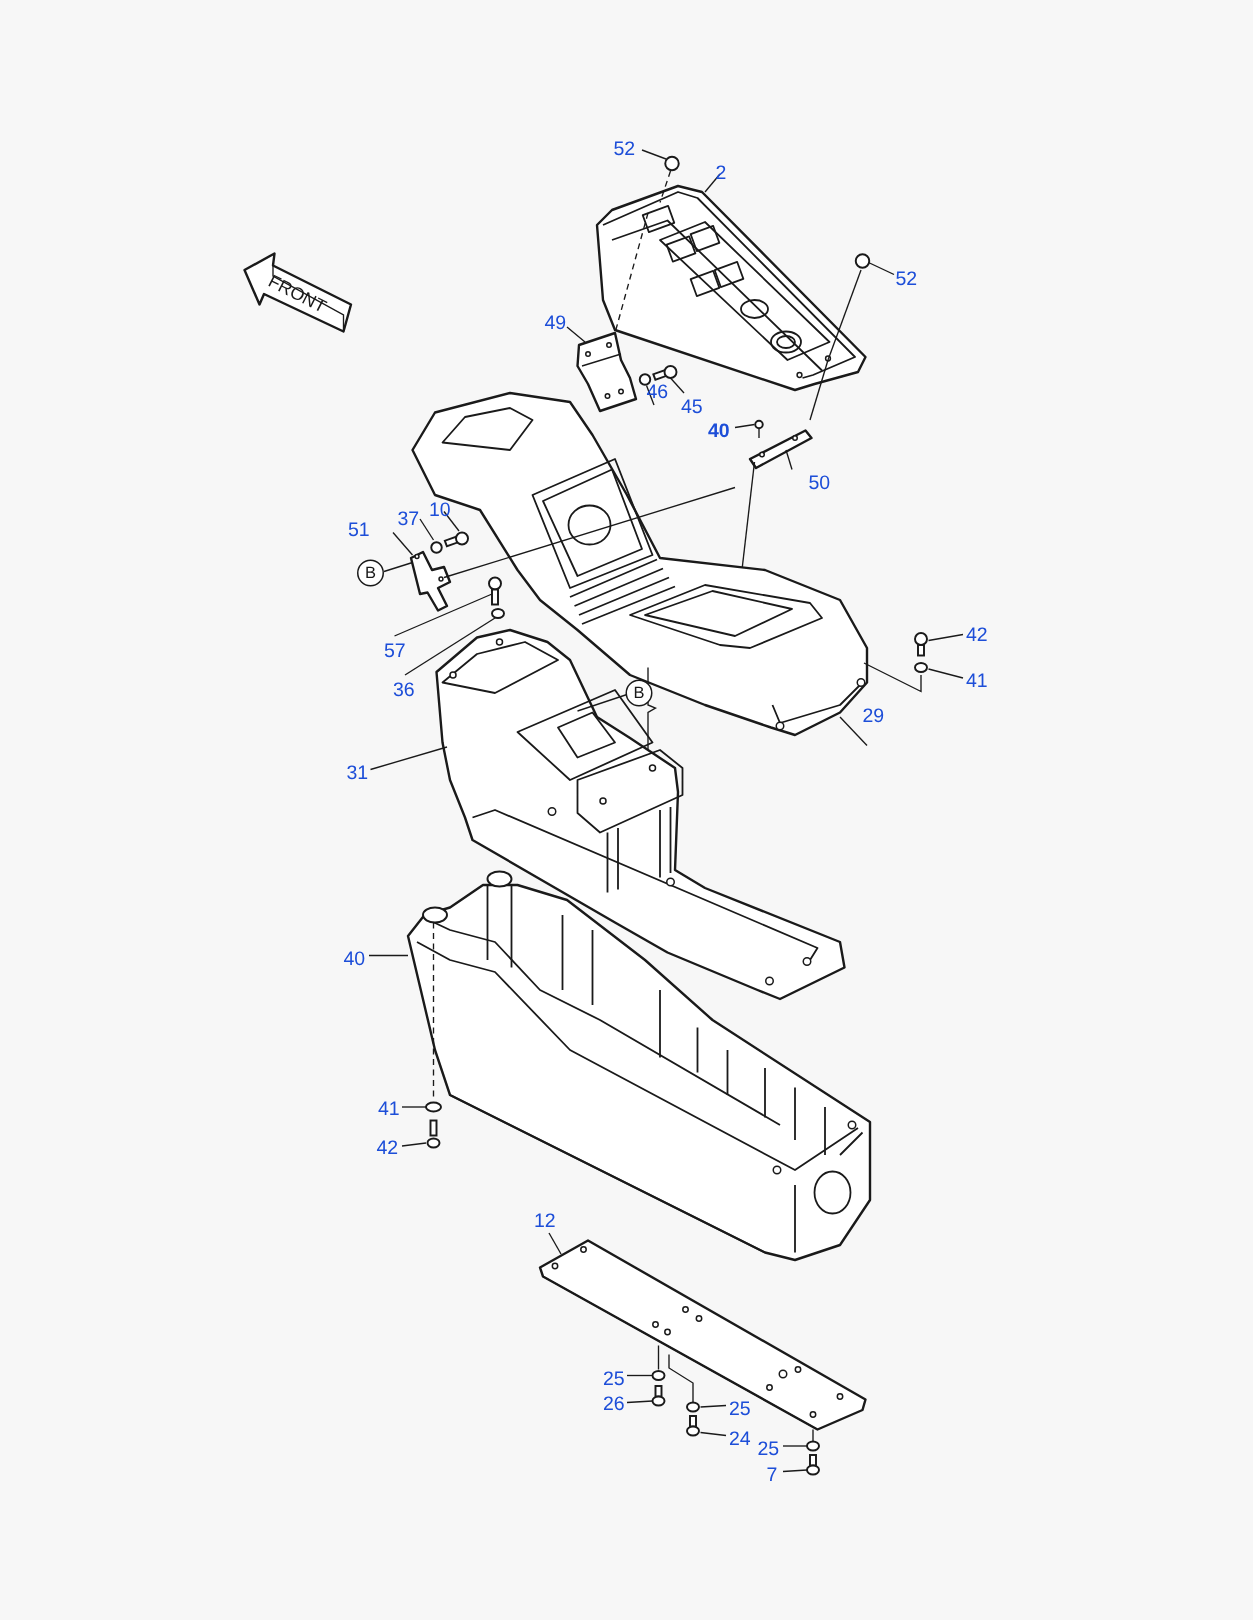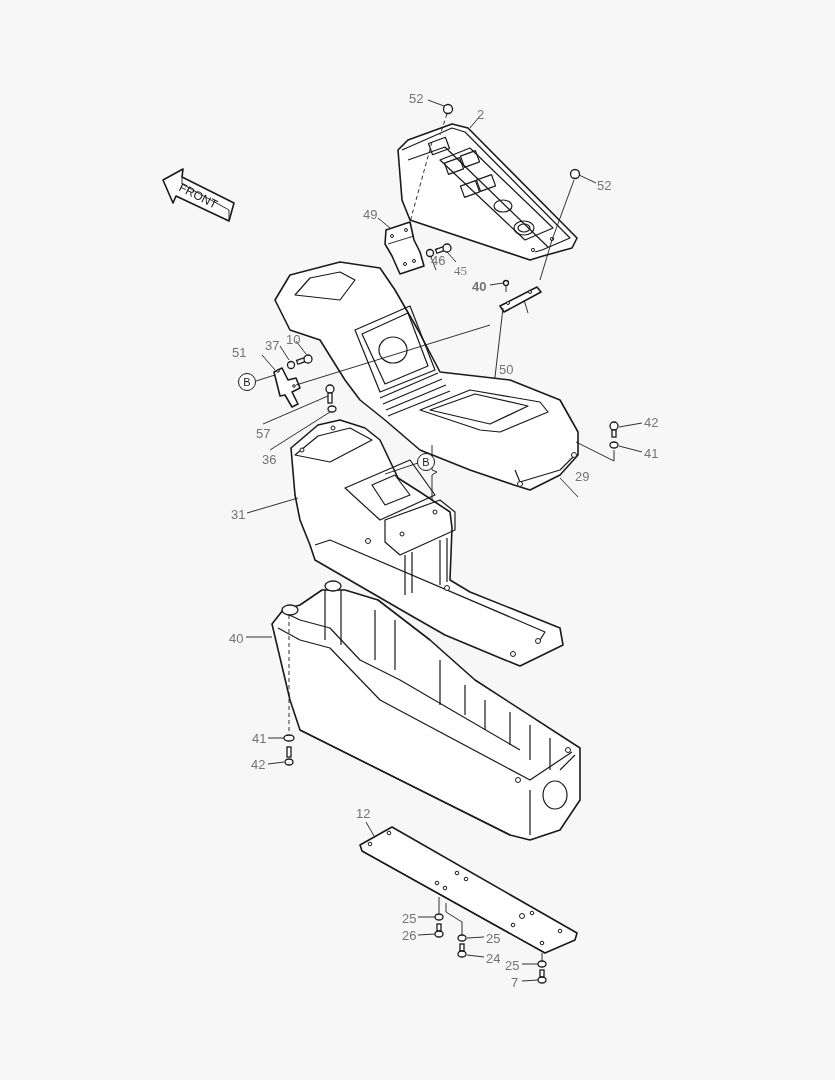--- a/index.html
+++ b/index.html
@@ -6,21 +6,21 @@
   body { width: 835px; height: 1080px; position: relative; overflow: hidden;
          font-family: "Liberation Sans", sans-serif; }
   #diagram { position: absolute; left: 0; top: 0; width: 835px; height: 1080px; }
   .part { fill: #ffffff; stroke: #1a1a1a; stroke-width: 1.6; stroke-linejoin: round; }
   .inner { fill: none; stroke: #1a1a1a; stroke-width: 1.2; stroke-linejoin: round; }
   .thin { fill: none; stroke: #1a1a1a; stroke-width: 0.9; }
   .leader { fill: none; stroke: #1a1a1a; stroke-width: 0.9; }
   .dash { fill: none; stroke: #1a1a1a; stroke-width: 0.9; stroke-dasharray: 4 3; }
   .hw { fill: #ffffff; stroke: #1a1a1a; stroke-width: 1.3; }
   .hole { fill: #ffffff; stroke: #1a1a1a; stroke-width: 1; }
-  .lbl { position: absolute; font-size: 13px; color: #737373; line-height: 1; white-space: nowrap; }
+  .lbl { position: absolute; font-size: 13px; color: #1d4ed8; line-height: 1; white-space: nowrap; }
   .callout-b { position: absolute; width: 16px; height: 16px; border: 1.3px solid #1a1a1a; border-radius: 50%;
                font-size: 11px; text-align: center; line-height: 16px; background: #fff; color: #1a1a1a; }
   .front-text { font-size: 12px; fill: #1a1a1a; font-family: "Liberation Sans", sans-serif; }
 </style>
 </head>
 <body>
 
 <svg id="diagram" viewBox="0 0 835 1080" xmlns="http://www.w3.org/2000/svg">
 
   <g>
@@ -227,24 +227,24 @@
   </g>
 </svg>
 
 <div class="callout-b" style="left:238px;top:373px;">B</div>
 <div class="callout-b" style="left:417px;top:453px;">B</div>
 
 <div class="lbl" style="left:409px;top:92px;">52</div>
 <div class="lbl" style="left:477px;top:108px;">2</div>
 <div class="lbl" style="left:597px;top:179px;">52</div>
 <div class="lbl" style="left:363px;top:208px;">49</div>
-<div class="lbl" style="left:454px;top:264px;font-family:Liberation Serif, serif;">45</div>
+<div class="lbl" style="left:454px;top:264px;">45</div>
 <div class="lbl" style="left:431px;top:254px;">46</div>
 <div class="lbl" style="left:472px;top:280px;font-weight:bold;">40</div>
-<div class="lbl" style="left:499px;top:315px;margin-top:48px;">50</div>
+<div class="lbl" style="left:539px;top:315px;">50</div>
 <div class="lbl" style="left:265px;top:339px;">37</div>
 <div class="lbl" style="left:286px;top:333px;">10</div>
 <div class="lbl" style="left:232px;top:346px;">51</div>
 <div class="lbl" style="left:256px;top:427px;">57</div>
 <div class="lbl" style="left:644px;top:416px;">42</div>
 <div class="lbl" style="left:262px;top:453px;">36</div>
 <div class="lbl" style="left:644px;top:447px;">41</div>
 <div class="lbl" style="left:575px;top:470px;">29</div>
 <div class="lbl" style="left:231px;top:508px;">31</div>
 <div class="lbl" style="left:229px;top:632px;">40</div>

